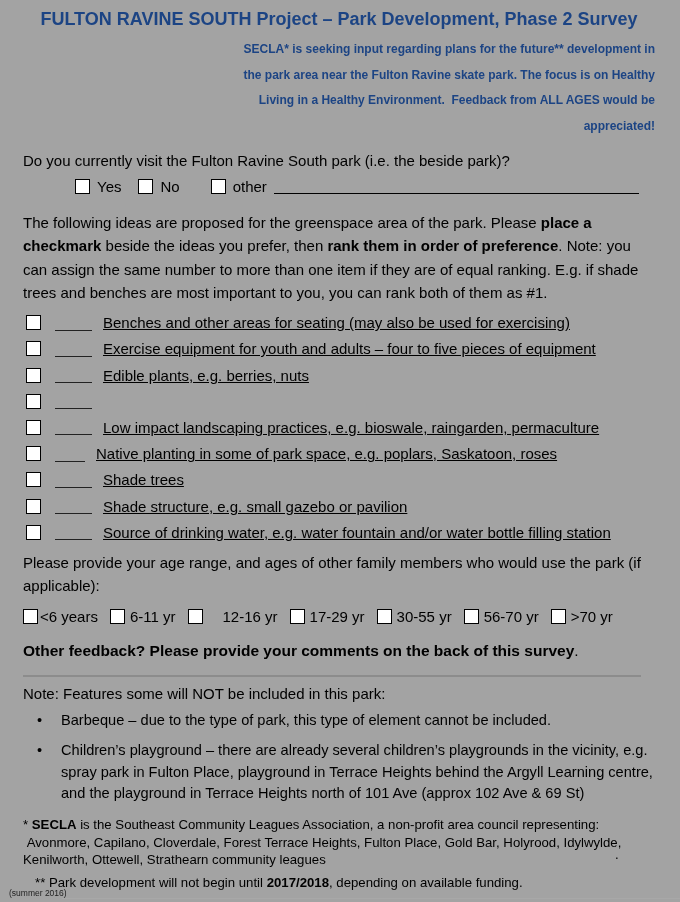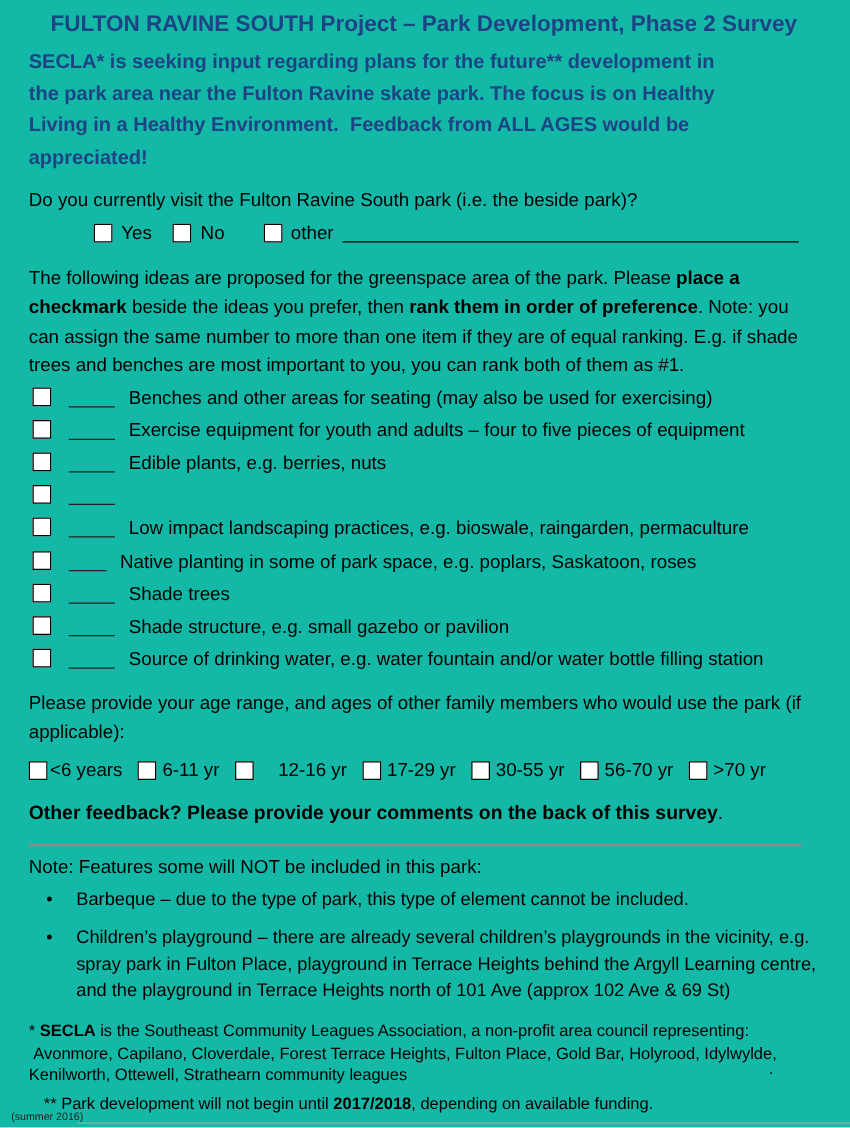--- a/index.html
+++ b/index.html
@@ -1,37 +1,37 @@
 <!DOCTYPE html>
 <html><head>
 <meta charset="utf-8">
 <style>
   html,body{margin:0;padding:0;background:#ffffff;}
   .page{
     position:relative;
     width:680px;height:902px;
     box-sizing:border-box;
     padding:8px 25px 0 23px;
-    background:#14b8a6;
+    background:#a3a3a3;
     color:#000;
     font-family:"Liberation Sans","DejaVu Sans",sans-serif;
     overflow:hidden;
   }
   .title{
     text-align:center;
     color:#1c4484;
     font-weight:bold;
     font-size:18px;
     line-height:22px;
   }
   .intro{
-    text-align:left;
+    text-align:right;
     color:#1c4484;
     font-weight:bold;
-    font-size:16px;
+    font-size:12px;
     line-height:25.5px;
     margin-top:7px;
   }
   .intro-line{white-space:pre-wrap;}
   .question{font-size:15px;margin-top:13px;}
   .visit-row{
     display:flex;align-items:center;
     margin:7px 0 0 52px;height:20px;font-size:15px;
   }
   .checkbox{
@@ -46,21 +46,21 @@
   .opt-other{margin-left:31px;}
   .other-line{
     flex:1;
     border-bottom:1.6px solid #000;
     height:15px;
     margin-left:7px;
     margin-right:16px;
   }
   .rank-para{font-size:15px;line-height:23.4px;margin-top:15px;}
   .rank-list{margin-top:5px;}
-  .rank-row{display:flex;align-items:flex-start;height:26.2px;}
+  .rank-row{display:flex;align-items:center;height:26.2px;text-decoration:underline;}
   .rank-row .checkbox{margin-left:3px;}
   .rank-blank{
     width:37px;height:15px;flex:none;
     border-bottom:1.5px solid #222;
     margin-left:14px;
   }
   .rank-row.short .rank-blank{width:30px;}
   .rank-label{font-size:15px;margin-left:11px;white-space:nowrap;}
   .age-para{font-size:15px;line-height:22.5px;margin-top:7px;}
   .age-row{

